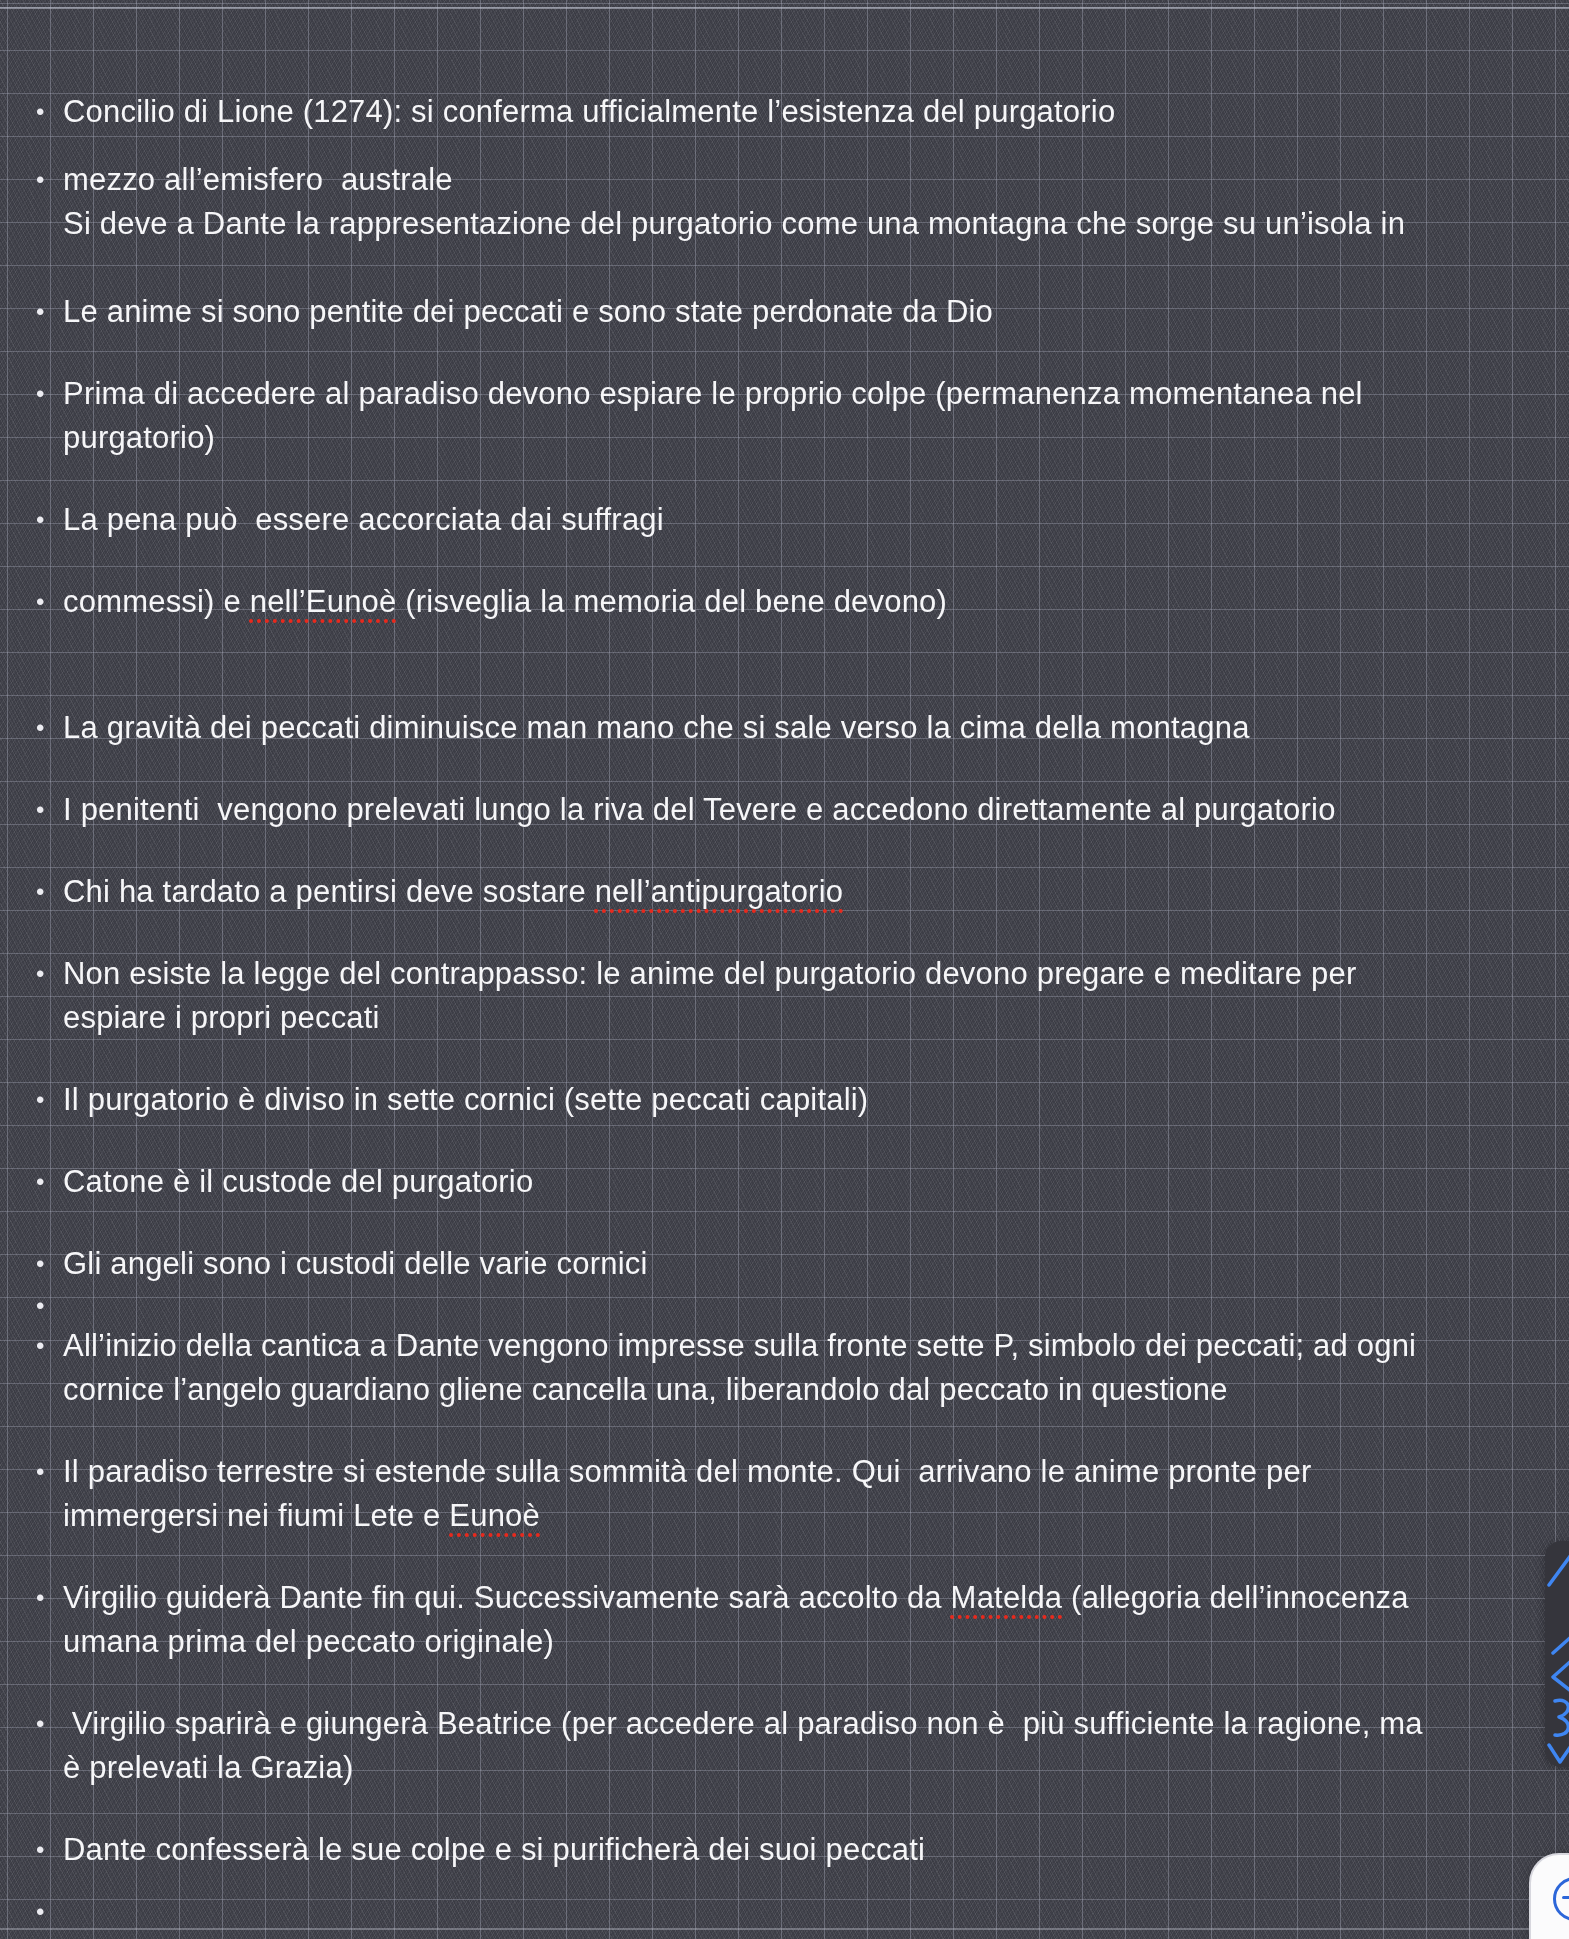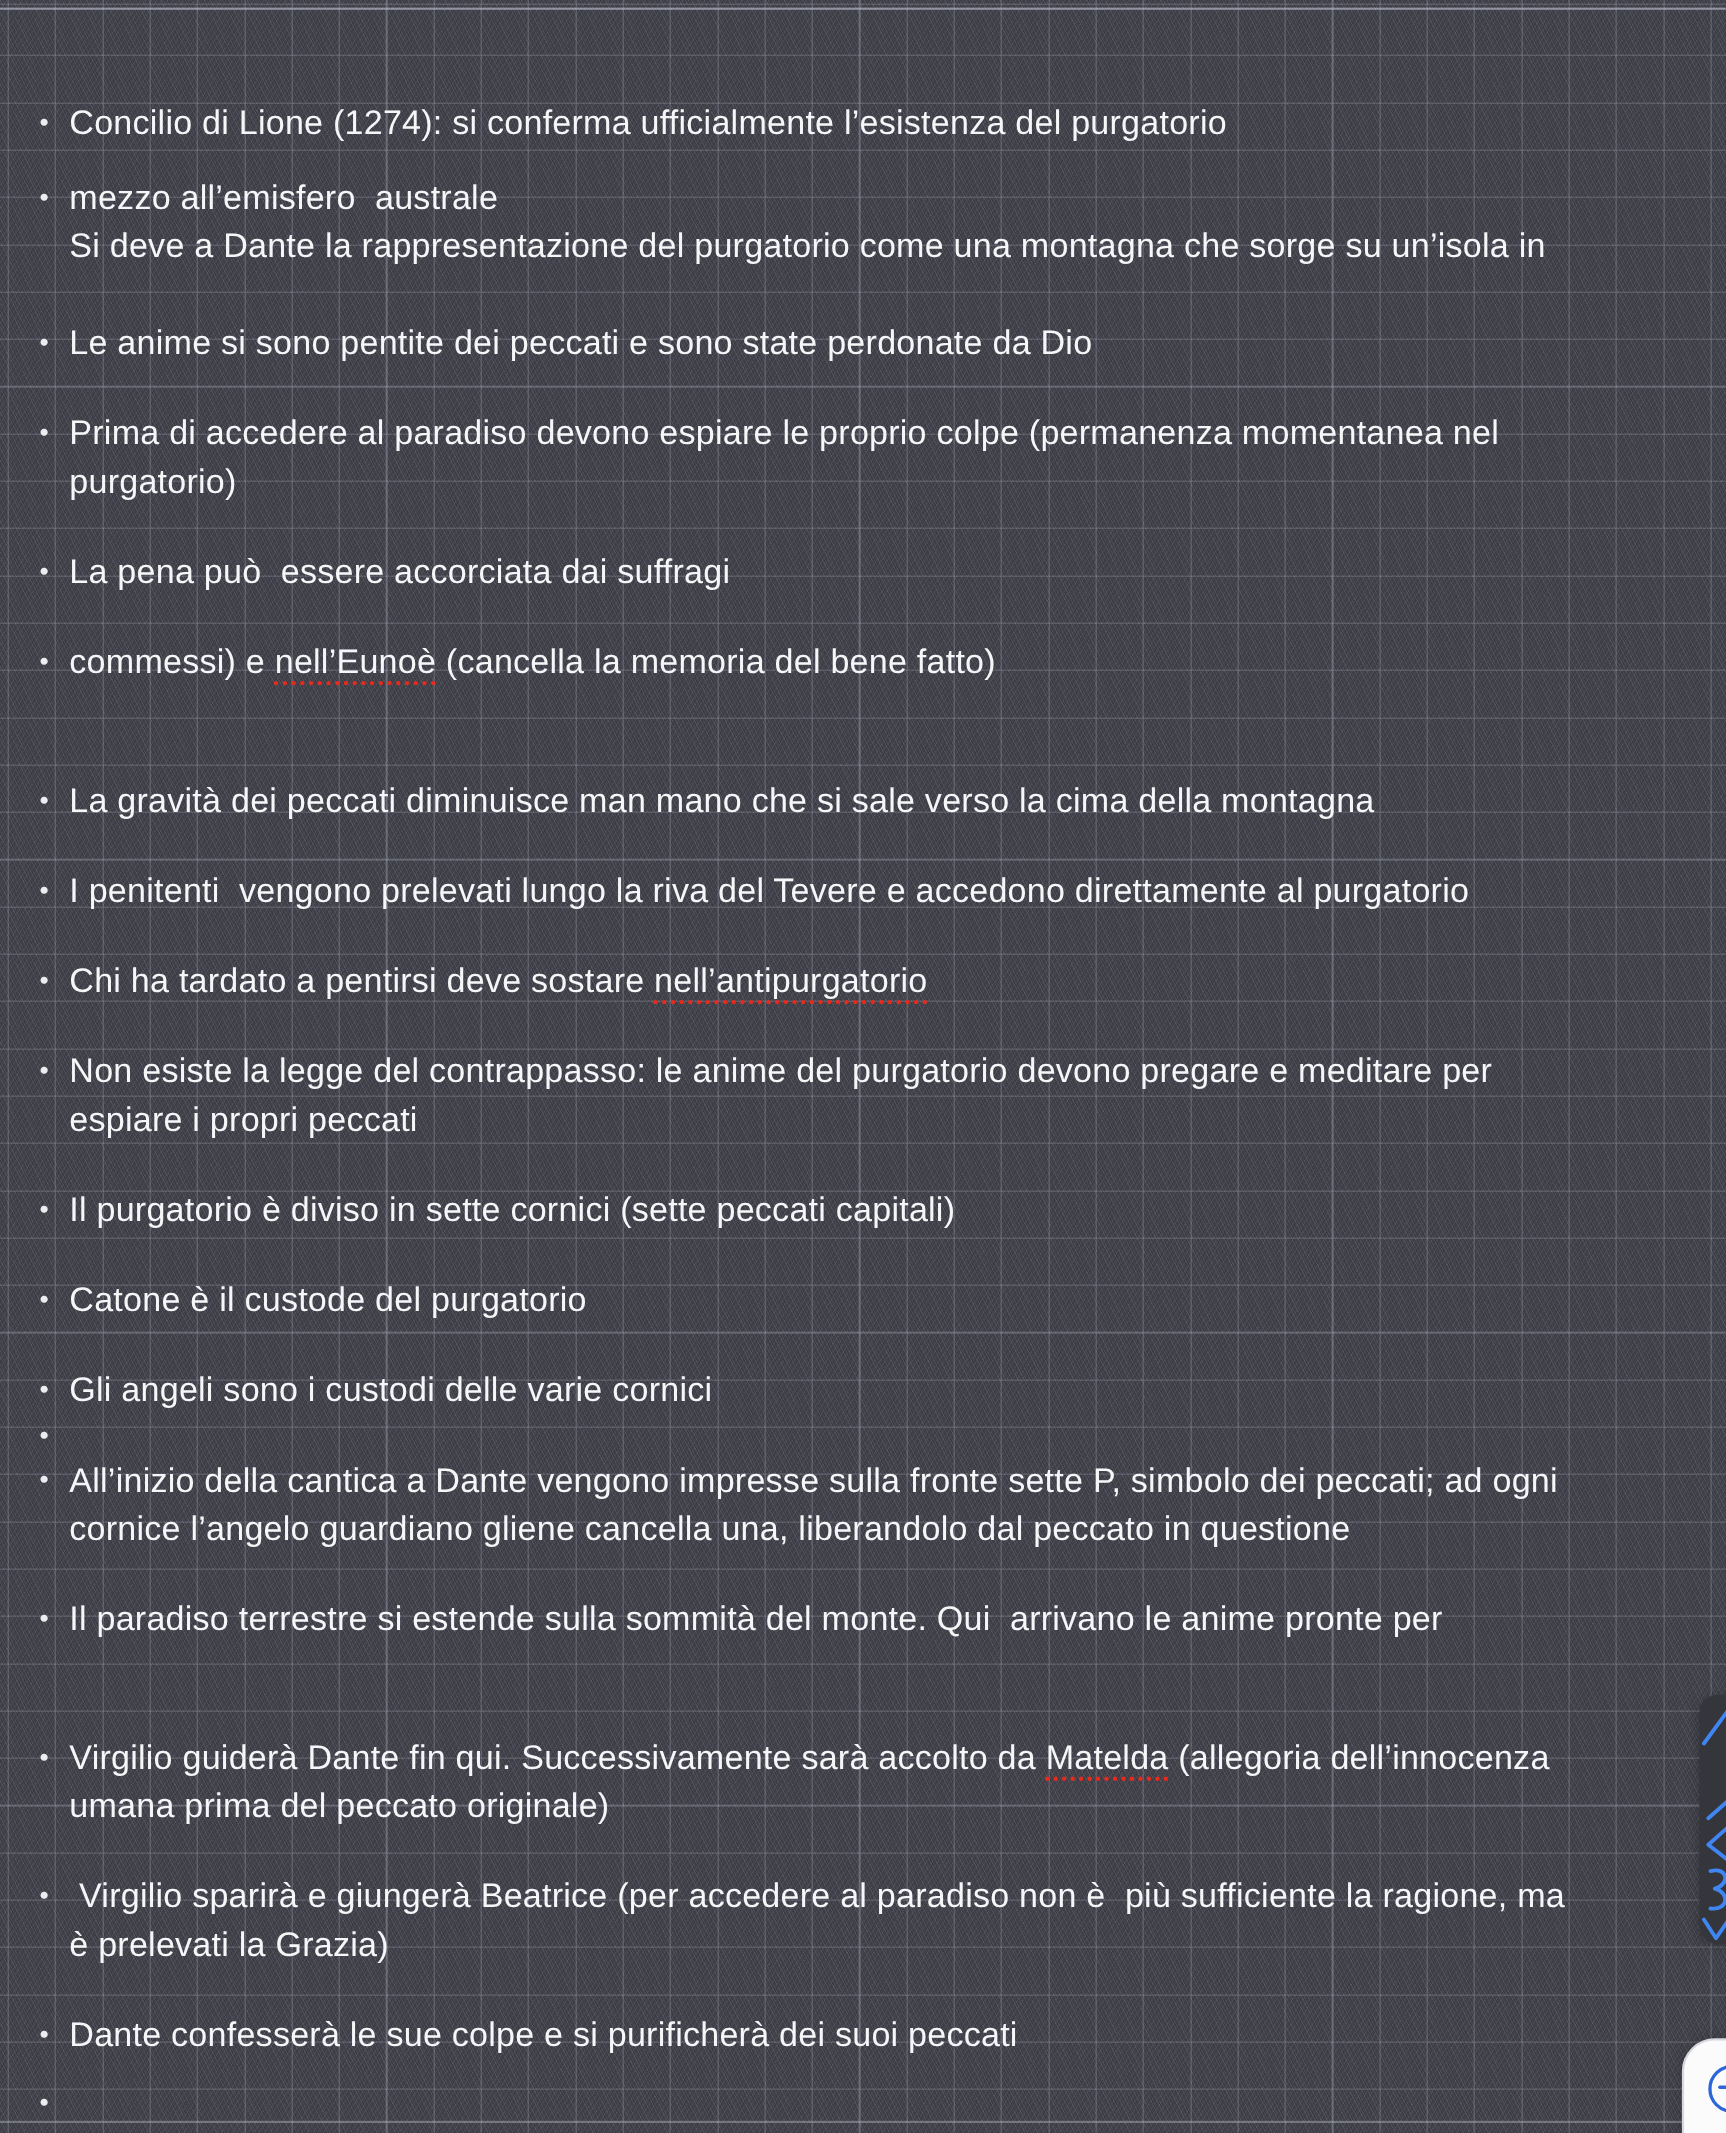--- a/index.html
+++ b/index.html
@@ -93,21 +93,21 @@
       </div>
       <div class="bullet" style="top: 498px;">
         <span class="marker">•</span>
         <div>
           <div class="line"><span>La pena può  essere accorciata dai suffragi</span></div>
         </div>
       </div>
       <div class="bullet" style="top: 580px;">
         <span class="marker">•</span>
         <div>
-          <div class="line"><span>commessi) e </span><span class="miss">nell’Eunoè</span><span> (cancella la memoria del bene fatto)</span></div>
+          <div class="line"><span>commessi) e </span><span class="miss">nell’Eunoè</span><span> (risveglia la memoria del bene devono)</span></div>
         </div>
       </div>
       <div class="bullet" style="top: 706px;">
         <span class="marker">•</span>
         <div>
           <div class="line"><span>La gravità dei peccati diminuisce man mano che si sale verso la cima della montagna</span></div>
         </div>
       </div>
       <div class="bullet" style="top: 788px;">
         <span class="marker">•</span>
@@ -154,20 +154,21 @@
         <span class="marker">•</span>
         <div>
           <div class="line"><span>All’inizio della cantica a Dante vengono impresse sulla fronte sette P, simbolo dei peccati; ad ogni</span></div>
           <div class="line"><span>cornice l’angelo guardiano gliene cancella una, liberandolo dal peccato in questione</span></div>
         </div>
       </div>
       <div class="bullet" style="top: 1450px;">
         <span class="marker">•</span>
         <div>
           <div class="line"><span>Il paradiso terrestre si estende sulla sommità del monte. Qui  arrivano le anime pronte per</span></div>
+          <div class="line"><span>immergersi nei fiumi Lete e </span><span class="miss">Eunoè</span></div>
         </div>
       </div>
       <div class="bullet" style="top: 1576px;">
         <span class="marker">•</span>
         <div>
           <div class="line"><span>Virgilio guiderà Dante fin qui. Successivamente sarà accolto da </span><span class="miss">Matelda</span><span> (allegoria dell’innocenza</span></div>
           <div class="line"><span>umana prima del peccato originale)</span></div>
         </div>
       </div>
       <div class="bullet" style="top: 1702px;">

